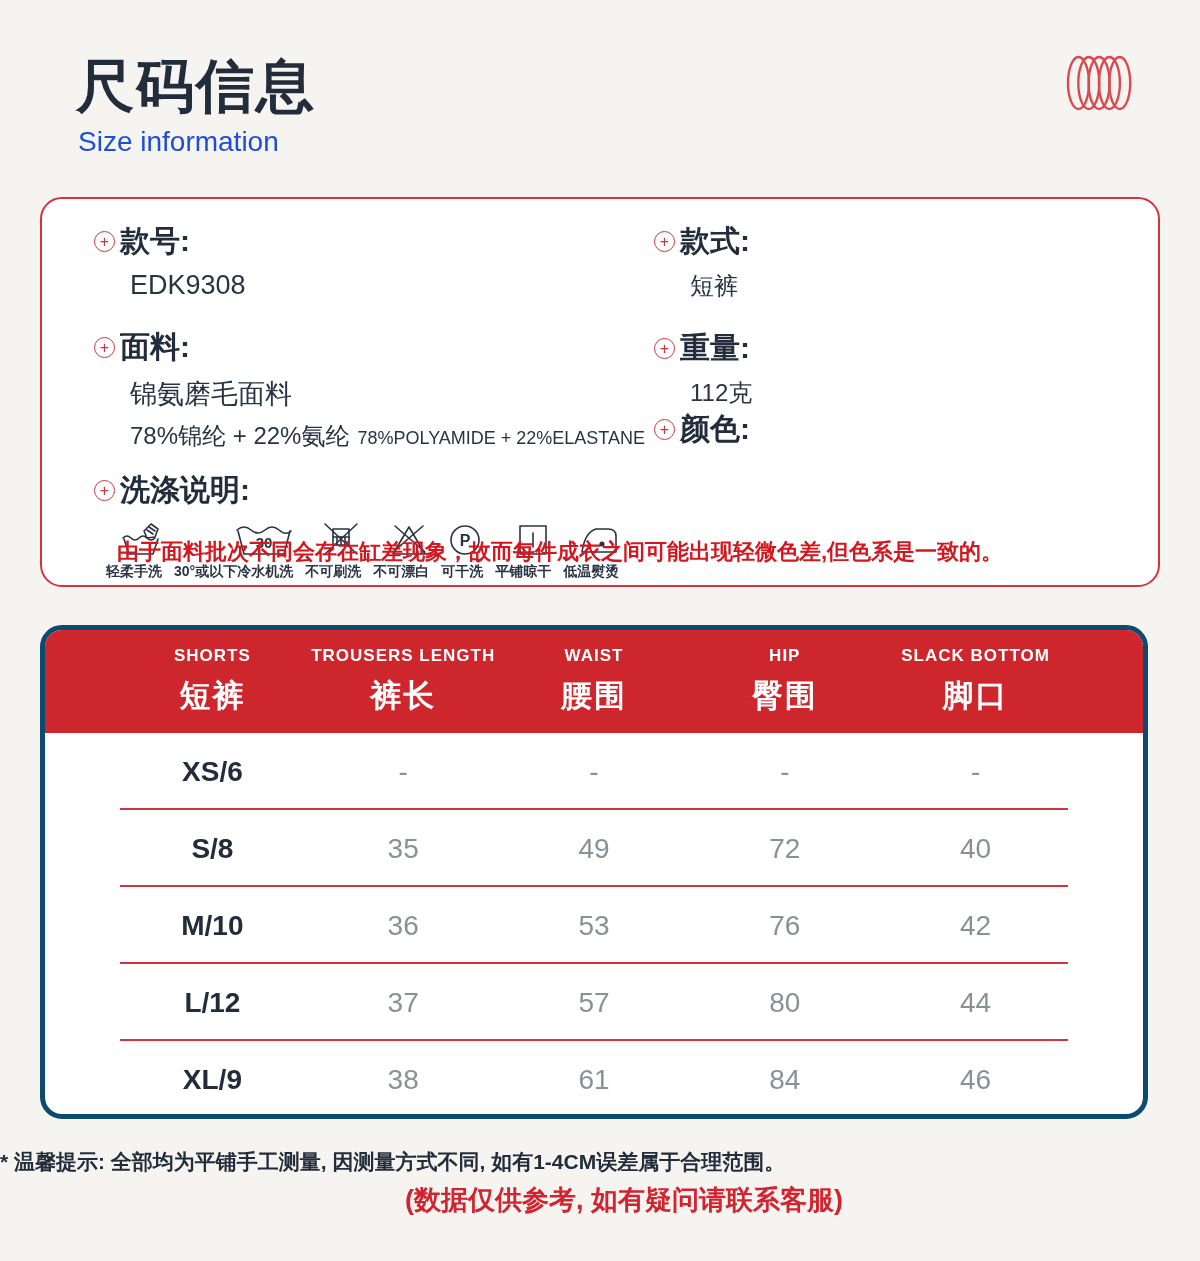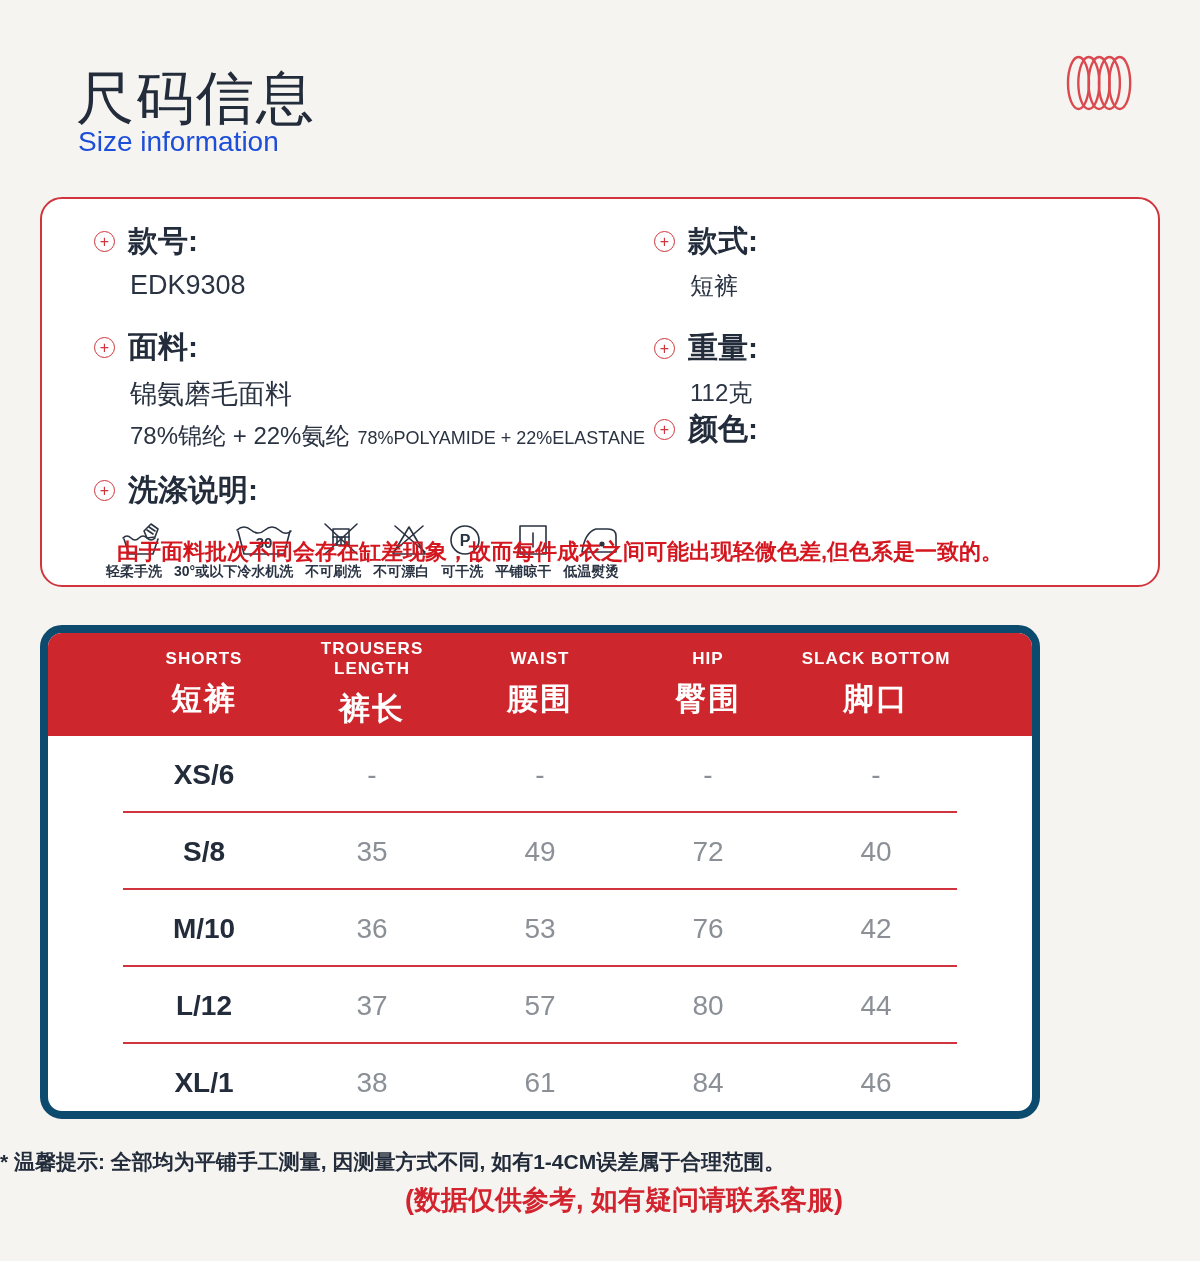--- a/index.html
+++ b/index.html
@@ -7,39 +7,39 @@
   body {
     position:relative;
     background:#f6f4f0;
     font-family:"Liberation Sans","DejaVu Sans",sans-serif;
     color:#232c3b;
     overflow:hidden;
   }
 
   
   .hdr-title{
-    position:absolute; left:76px; top:60px;
-    font-size:58px; font-weight:400; letter-spacing:2px; color:#232c3b;
+    position:absolute; left:76px; top:48px;
+    font-size:58px; font-weight:700; letter-spacing:2px; color:#232c3b;
   }
   .hdr-sub{
     position:absolute; left:78px; top:126px;
     font-size:28px; font-weight:400; color:#1d4ed8;
   }
   .logo{ position:absolute; left:1066px; top:52px; }
 
   
   .info-card{
     position:absolute; left:40px; top:197px; width:1120px; height:390px;
     background:#ffffff; border:2px solid #d0353d; border-radius:22px;
   }
   .col-left{ position:absolute; left:52px; top:22px; width:560px; }
   .col-right{ position:absolute; left:612px; top:22px; width:470px; }
 
   .item-label{
-    display:flex; align-items:center; gap:13px;
+    display:flex; align-items:center; gap:5px;
     font-size:30px; font-weight:800; color:#232c3b;
   }
   .bullet{
     width:21px; height:21px; flex:0 0 21px;
     border:1.5px solid #d0353d; border-radius:50%;
     color:#d0353d; font-size:16px; font-weight:400; line-height:19px;
     text-align:center;
   }
   .bullet::before{ content:"+"; }
   .item-value{
@@ -63,22 +63,22 @@
   .wash-caption{
     margin-top:6px; font-size:14px; font-weight:600; color:#2a3342; white-space:nowrap;
   }
   .notice{
     position:absolute; left:75px; bottom:18px;
     font-size:22px; font-weight:700; color:#d4161f; white-space:nowrap;
   }
 
   
   .table-card{
-    position:absolute; left:40px; top:625px; width:1000px; height:494px;
-    background:#ffffff; border:8px solid #0c4a6e; border-radius:22px;
+    position:absolute; left:40px; top:625px; width:1108px; height:494px;
+    background:#ffffff; border:5px solid #0c4a6e; border-radius:22px;
     overflow:hidden;
   }
   .t-header{
     height:103px; background:#ce262d;
     display:grid; grid-template-columns:repeat(5,1fr);
     padding:0 72px; align-items:center;
   }
   .t-h-cell{ text-align:center; color:#ffffff; }
   .t-h-en{ font-size:17px; font-weight:600; letter-spacing:1px; margin-bottom:9px; }
   .t-h-cn{ font-size:31px; font-weight:800; letter-spacing:2px; }
@@ -273,21 +273,21 @@
     <div class="t-val">42</div>
   </div>
   <div class="t-row">
     <div class="t-size">L/12</div>
     <div class="t-val">37</div>
     <div class="t-val">57</div>
     <div class="t-val">80</div>
     <div class="t-val">44</div>
   </div>
   <div class="t-row">
-    <div class="t-size">XL/1</div>
+    <div class="t-size">XL/9</div>
     <div class="t-val">38</div>
     <div class="t-val">61</div>
     <div class="t-val">84</div>
     <div class="t-val">46</div>
   </div>
 </div>
 
 <div class="foot-tip">* 温馨提示: 全部均为平铺手工测量, 因测量方式不同, 如有1-4CM误差属于合理范围。</div>
 <div class="foot-note">(数据仅供参考, 如有疑问请联系客服)</div>
 

